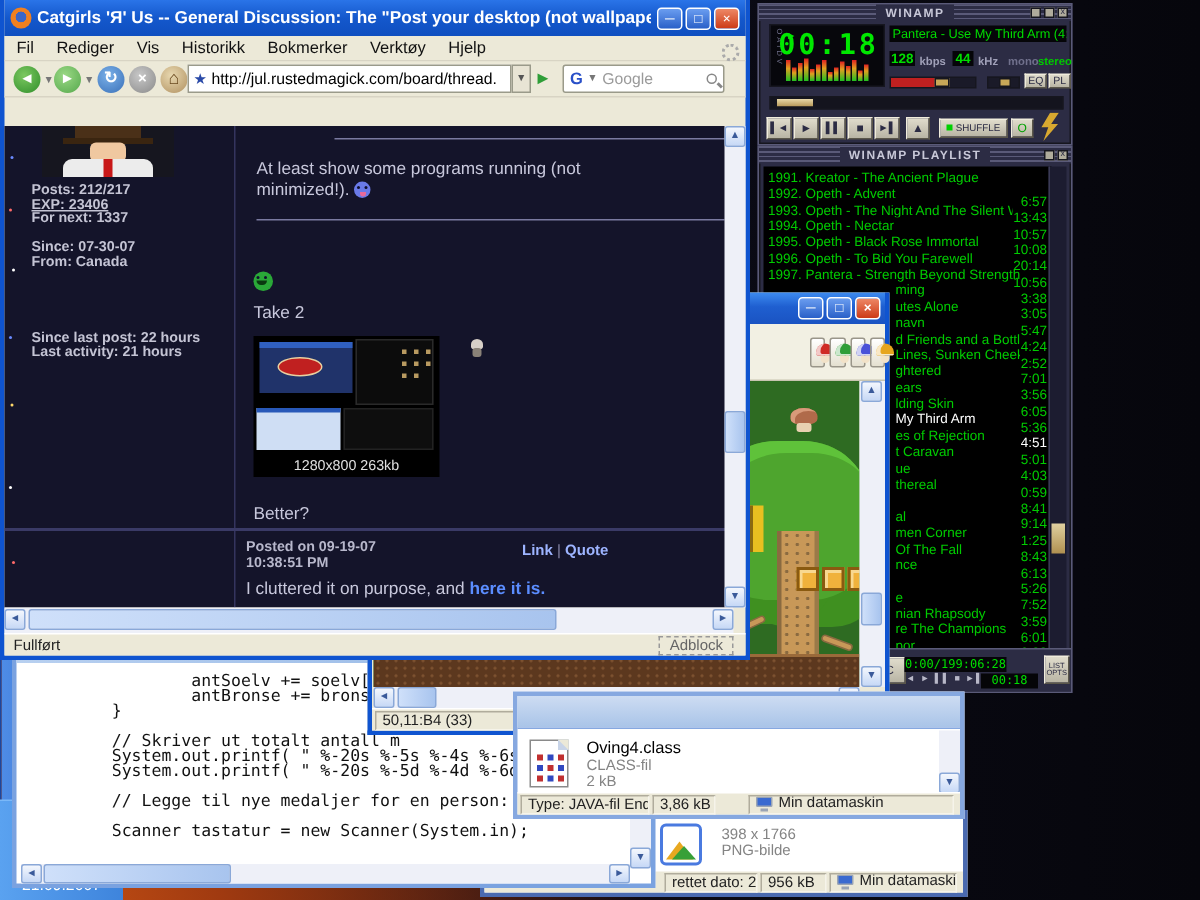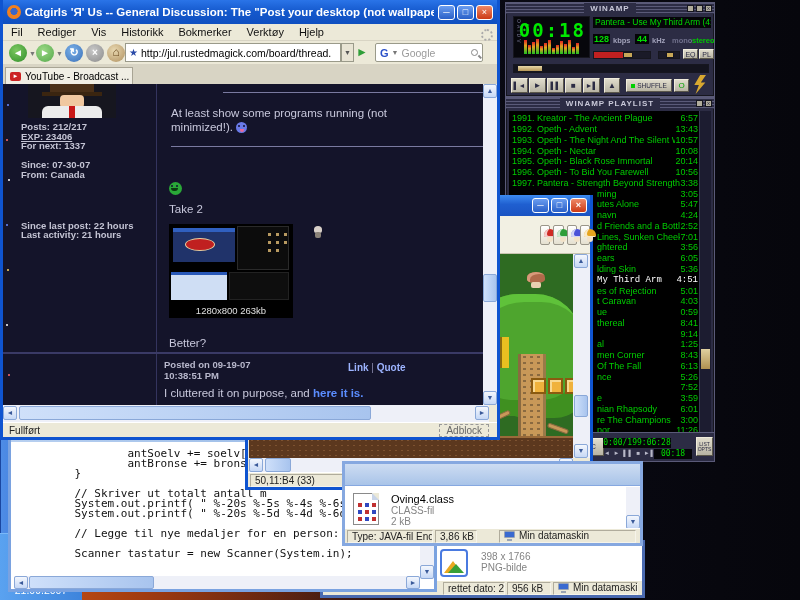--- a/index.html
+++ b/index.html
@@ -128,25 +128,25 @@
     border-color:#f0ecdc #5a564a #5a564a #f0ecdc; color:#2c2c44; text-align:center; }
   #wa-seek { position:absolute; left:7px; top:61px; width:196px; height:9px; background:#14141e; border:1px solid #16161f; }
   #wa-seek i { position:absolute; left:3px; top:0; width:26px; height:7px; background:linear-gradient(#e8d8a8,#b89858); border:1px solid #16161f; }
   .led { display:inline-block; width:4px; height:4px; background:#00d000; margin-right:2px; }
   #wa-bolt { position:absolute; left:187px; top:72px; width:13px; height:19px; background:#d8a830;
     clip-path:polygon(55% 0,100% 0,60% 40%,95% 40%,20% 100%,45% 52%,10% 52%); }
 
   
   #plwin { left:505px; top:97px; width:210px; height:365px; z-index:10; }
   #pl-list { position:absolute; left:3px; top:13px; width:192px; height:323px; background:#000; padding-top:2px; overflow:hidden; }
-  .plrow { display:flex; height:10.77px; font-size:9px; line-height:10.5px; color:#00cc00; padding-left:3px;align-items:flex-end; }
+  .plrow { display:flex; height:10.77px; font-size:9px; line-height:10.5px; color:#00cc00; padding-left:3px; }
   .plrow .n { white-space:nowrap; overflow:hidden; flex:1; }
   .plrow .t { padding-right:3px;margin-top:16px; }
   .plrow.cov { padding-left:88px; }
-  .plrow.cur { color:#fff;font-family:Liberation Mono, monospace; }
+  .plrow.cur { color:#fff; }
   #pl-scroll { position:absolute; right:3px; top:13px; width:12px; height:323px; background:#1c1c30; border-left:1px solid #3a3a55; }
   #pl-scroll i { position:absolute; left:1px; top:238px; width:9px; height:20px; background:linear-gradient(#e0d0a0,#b09050); }
   #pl-bottom { position:absolute; left:0; bottom:0; width:100%; height:29px; background:#2c2c44; border-top:1px solid #5a5a78; }
   #pl-total { position:absolute; left:97px; top:5px; width:68px; height:10px; background:#050508; color:#00dd00;
     font-family:"DejaVu Sans Mono", monospace; font-size:8px; line-height:10px; text-align:center; }
   #pl-mini { position:absolute; left:98px; top:17px; color:#b8b8c8; font-size:6px; letter-spacing:1px; }
   #pl-elapsed { position:absolute; left:148px; top:16px; width:38px; height:10px; background:#050508; color:#00dd00;
     font-family:"DejaVu Sans Mono", monospace; font-size:8px; line-height:10px; text-align:center; }
   #pl-opts { left:190px; top:4px; width:17px; height:19px; font-size:5px; line-height:5px; padding-top:4px; }
   #pl-misc { left:62px; top:5px; width:36px; height:18px; font-size:8px; line-height:16px; }
@@ -636,26 +636,20 @@
       </span>
       <span id="ff-urldd">▼</span>
       <span id="ff-go">►</span>
       <span id="ff-search">
         <span class="g">G</span>
         <span style="font-size:7px; color:#777;">▼</span>
         <span class="ph">Google</span>
         <span class="mag"></span>
       </span>
     </div>
-    <div id="ff-tabs">
-      <span id="ff-tab">
-        <span class="yt-ico">►</span>
-        <span>YouTube - Broadcast ...</span>
-      </span>
-    </div>
 
     <div id="ff-content">
       <span class="star-dot" style="left:4px; top:20px; background:#6a8aff;"></span>
       <span class="star-dot" style="left:3px; top:55px; background:#ff6a6a;"></span>
       <span class="star-dot" style="left:5px; top:95px; background:#ffffff;"></span>
       <span class="star-dot" style="left:3px; top:140px; background:#6a8aff;"></span>
       <span class="star-dot" style="left:4px; top:185px; background:#ffd86a;"></span>
       <span class="star-dot" style="left:3px; top:240px; background:#ffffff;"></span>
       <span class="star-dot" style="left:5px; top:290px; background:#ff6a6a;"></span>
       <div class="fcol-l">

